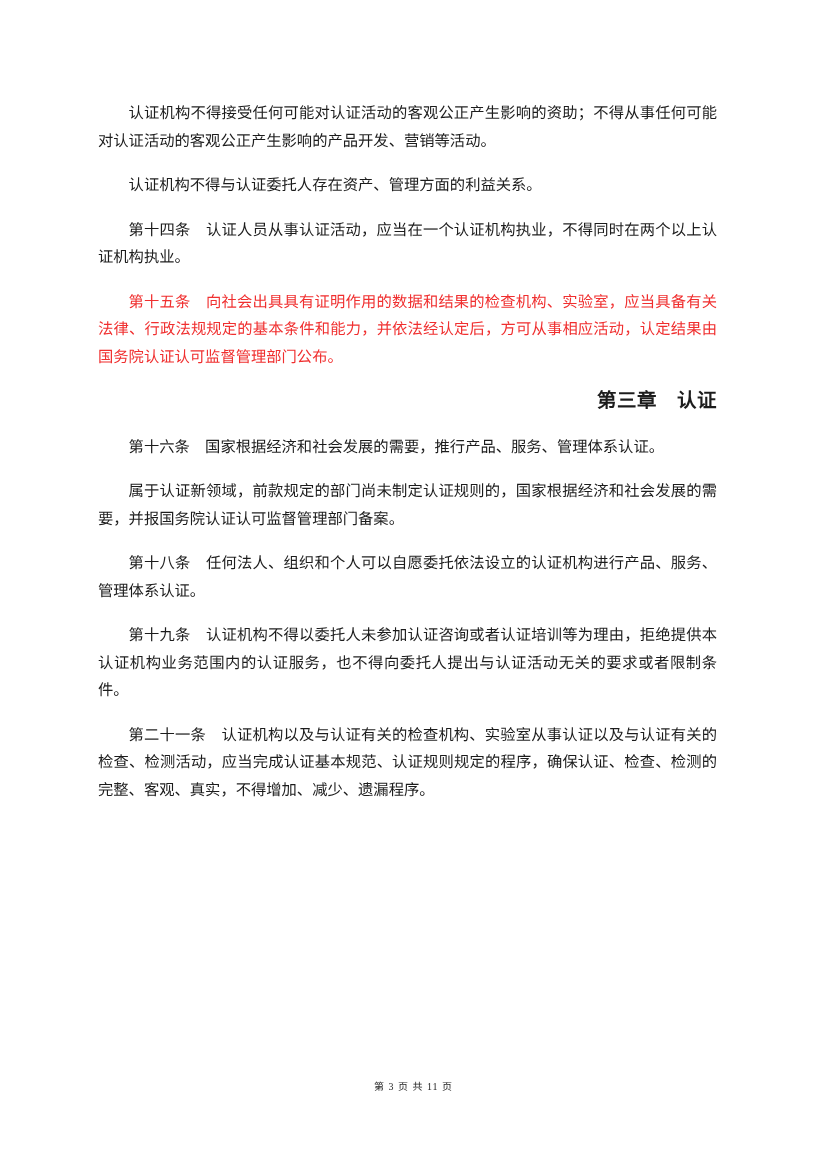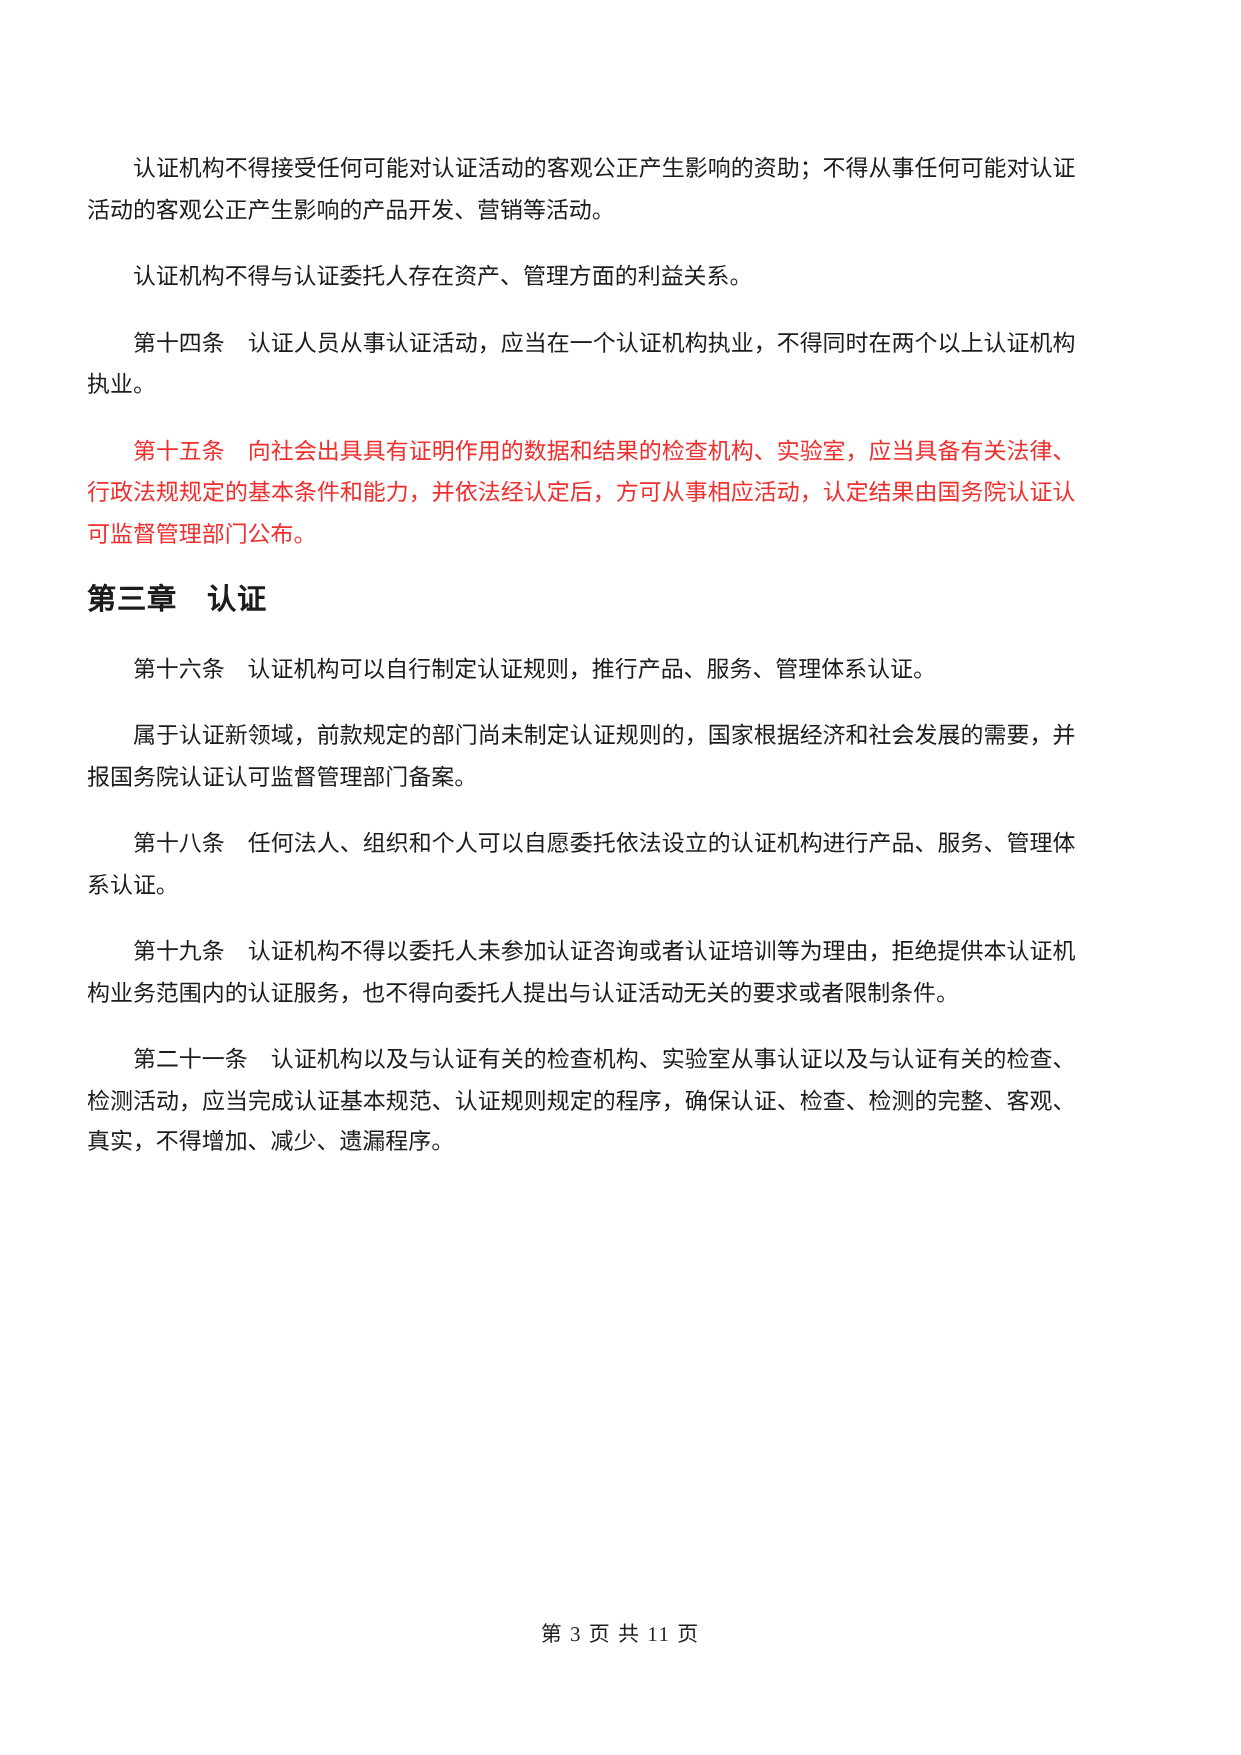--- a/index.html
+++ b/index.html
@@ -11,70 +11,70 @@
   html,body{margin:0;padding:0;}
   body{
     width:827px;height:1170px;overflow:hidden;
     background:var(--page-bg);
     font-family:"Liberation Serif","DejaVu Serif",serif;
   }
   .page{
     position:relative;width:827px;height:1170px;background:var(--page-bg);
   }
   .content{
-    padding:99px 110px 0 58px;
+    padding:99px 110px 0 98px;
   }
   p.para{
     margin:0 0 17px 0;
     font-size:15.3px;
     line-height:27.5px;
     color:var(--body-text);
     text-align:justify;
     text-justify:inter-ideograph;
     text-indent:2em;
     word-break:break-all;
   }
   p.para.red{
     color:var(--red-text);
   }
   h2.chapter{
     margin:16px 0 17px 0;
     font-size:19.5px;
     line-height:28.5px;
     font-weight:bold;
     color:var(--body-text);
-    text-align:left;
+    text-align:right;
     letter-spacing:0.5px;
   }
   .footer{
     position:absolute;
     left:0;right:0;top:1078px;
     text-align:center;
-    font-size:14px;
+    font-size:10px;
     color:#1f1f1f;
     letter-spacing:1px;
   }
 </style>
 </head>
 <body>
 
 <div class="page">
   <div class="content">
 
     <p class="para">认证机构不得接受任何可能对认证活动的客观公正产生影响的资助；不得从事任何可能对认证活动的客观公正产生影响的产品开发、营销等活动。</p>
 
     <p class="para">认证机构不得与认证委托人存在资产、管理方面的利益关系。</p>
 
     <p class="para">第十四条　认证人员从事认证活动，应当在一个认证机构执业，不得同时在两个以上认证机构执业。</p>
 
     <p class="para red">第十五条　向社会出具具有证明作用的数据和结果的检查机构、实验室，应当具备有关法律、行政法规规定的基本条件和能力，并依法经认定后，方可从事相应活动，认定结果由国务院认证认可监督管理部门公布。</p>
 
     <h2 class="chapter">第三章　认证</h2>
 
-    <p class="para">第十六条　认证机构可以自行制定认证规则，推行产品、服务、管理体系认证。</p>
+    <p class="para">第十六条　国家根据经济和社会发展的需要，推行产品、服务、管理体系认证。</p>
 
 
     <p class="para">属于认证新领域，前款规定的部门尚未制定认证规则的，国家根据经济和社会发展的需要，并报国务院认证认可监督管理部门备案。</p>
 
     <p class="para">第十八条　任何法人、组织和个人可以自愿委托依法设立的认证机构进行产品、服务、管理体系认证。</p>
 
     <p class="para">第十九条　认证机构不得以委托人未参加认证咨询或者认证培训等为理由，拒绝提供本认证机构业务范围内的认证服务，也不得向委托人提出与认证活动无关的要求或者限制条件。</p>
 
 
     <p class="para">第二十一条　认证机构以及与认证有关的检查机构、实验室从事认证以及与认证有关的检查、检测活动，应当完成认证基本规范、认证规则规定的程序，确保认证、检查、检测的完整、客观、真实，不得增加、减少、遗漏程序。</p>

